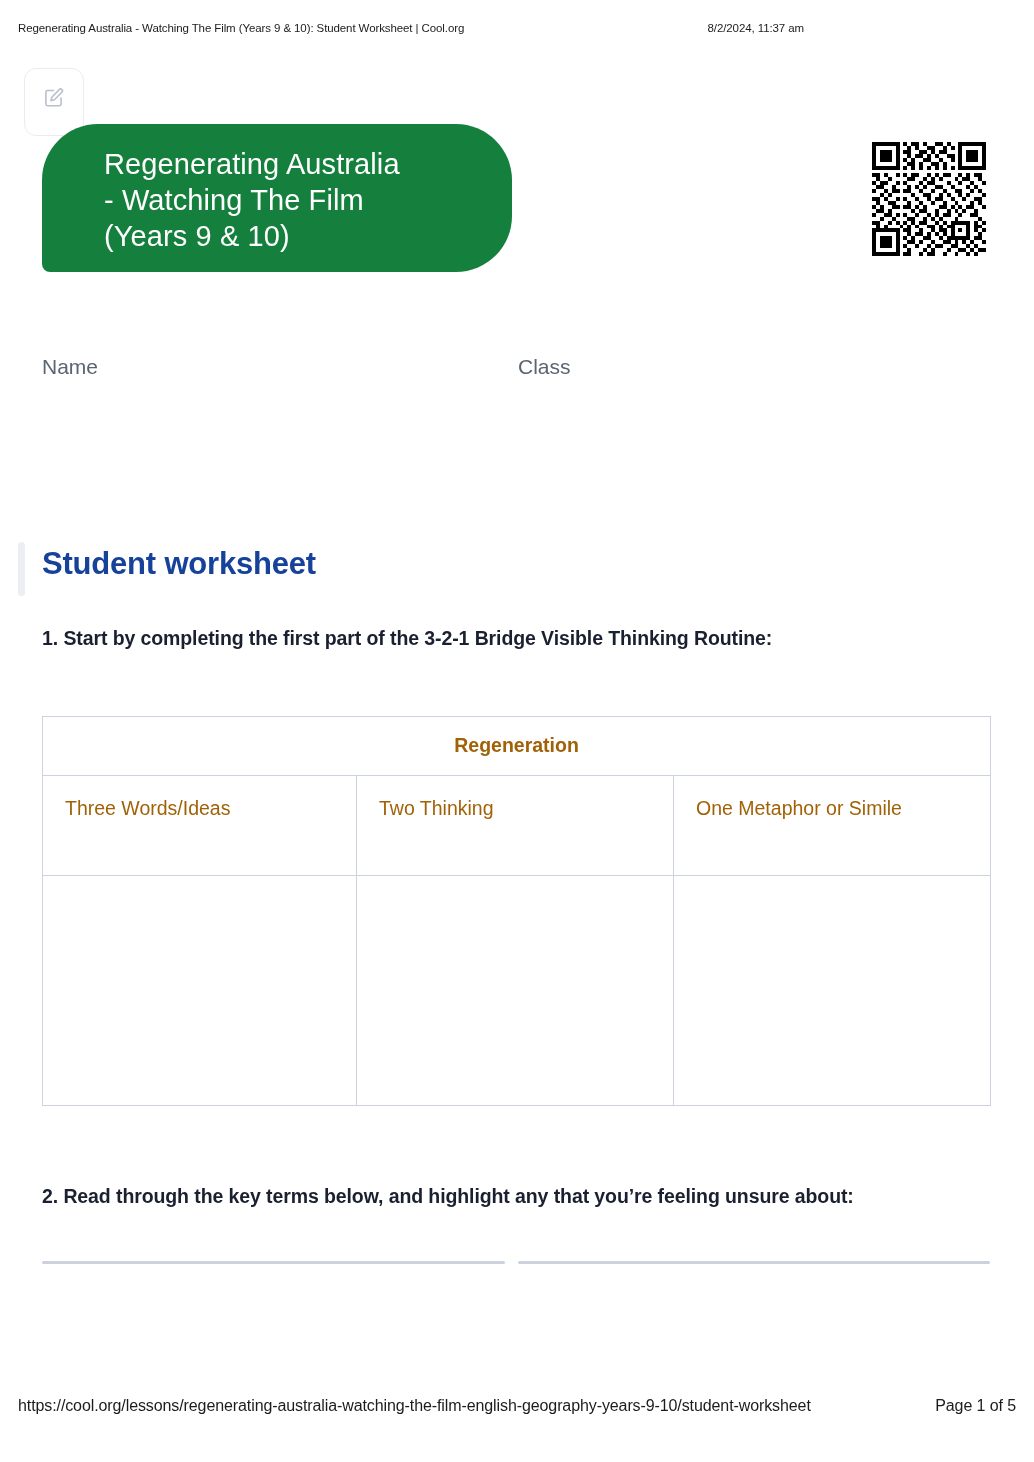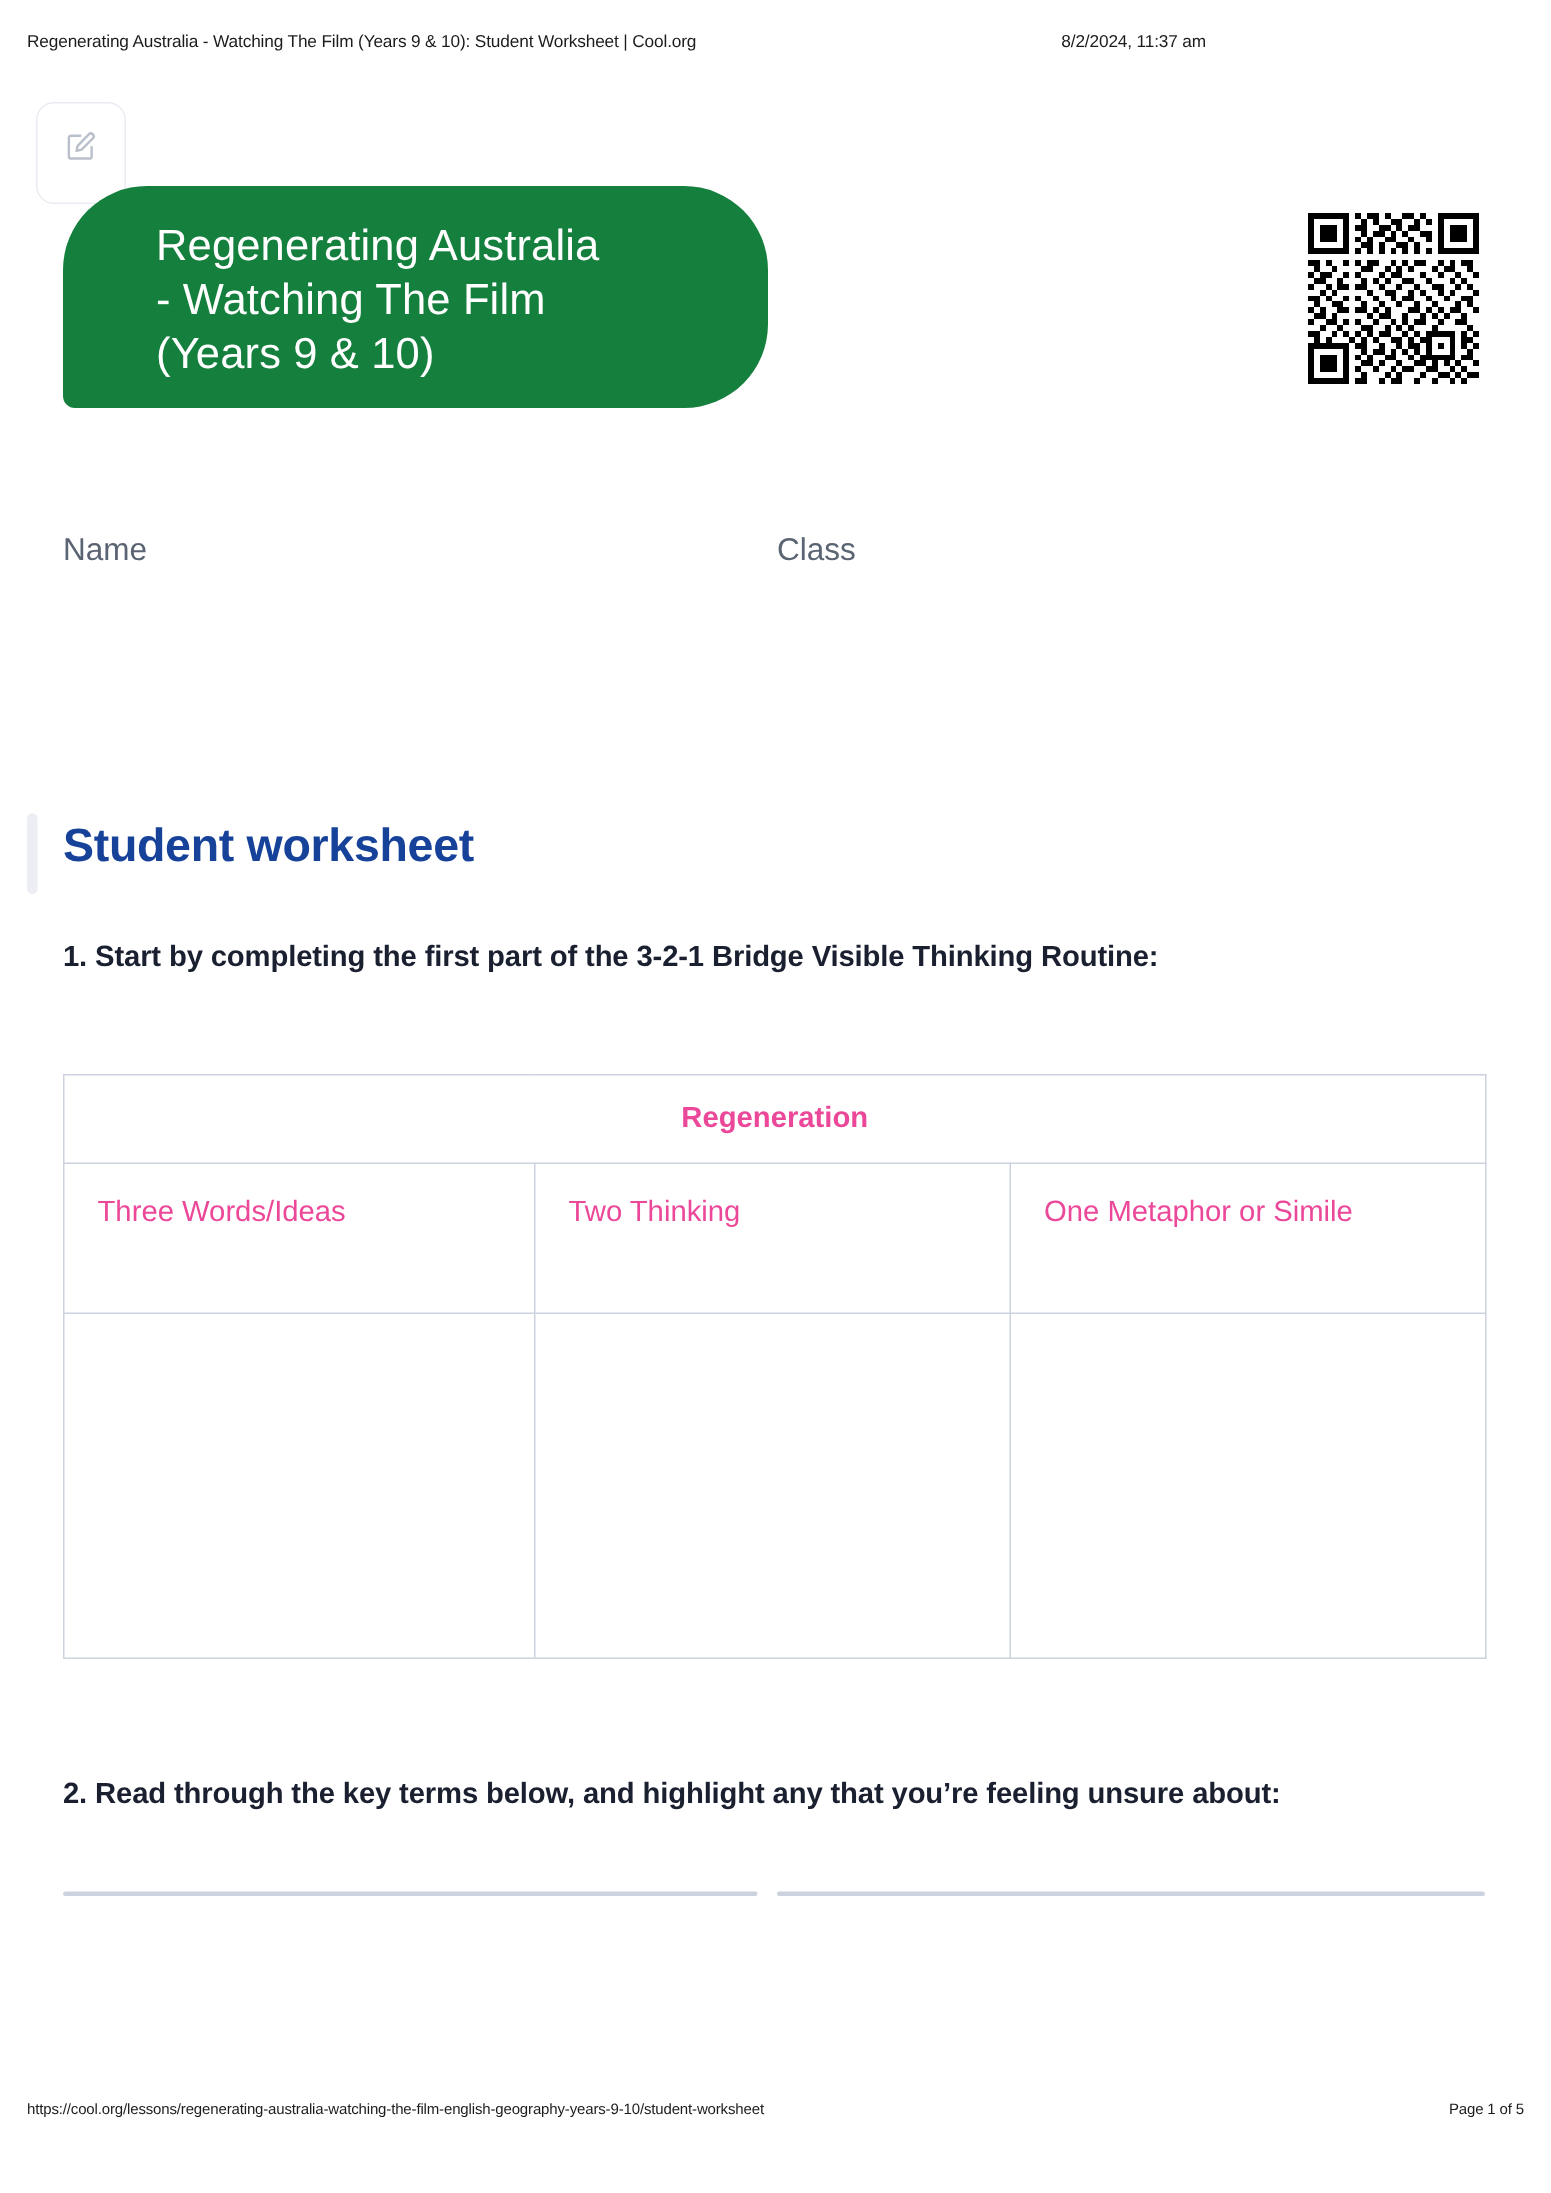--- a/index.html
+++ b/index.html
@@ -142,21 +142,21 @@
     border-collapse: collapse;
     table-layout: fixed;
   }
   .wk-table td, .wk-table th {
     border: 1px solid #ccd2de;
     box-sizing: border-box;
     padding: 14px 22px;
     vertical-align: top;
     font-size: 19.5px;
     line-height: 36px;
-    color: #ec4899;
+    color: #a16207;
   }
   .wk-table th.span-head {
     text-align: center;
     font-weight: bold;
     height: 59px;
     padding: 10px 22px;
   }
   .wk-table th.col-head {
     text-align: left;
     font-weight: normal;
@@ -183,21 +183,21 @@
     position: absolute;
     bottom: 46px;
     left: 0;
     width: 1034px;
     height: 20px;
     display: flex;
     align-items: center;
     justify-content: space-between;
     padding: 0 18px;
     box-sizing: border-box;
-    font-size: 10px;
+    font-size: 16px;
     color: #1c1c1c;
     letter-spacing: -0.1px;
     gap: 35px;
   }
 </style>
 </head>
 <body>
 
 <div class="print-header">
   <span>Regenerating Australia - Watching The Film (Years 9 &amp; 10): Student Worksheet | Cool.org</span>

